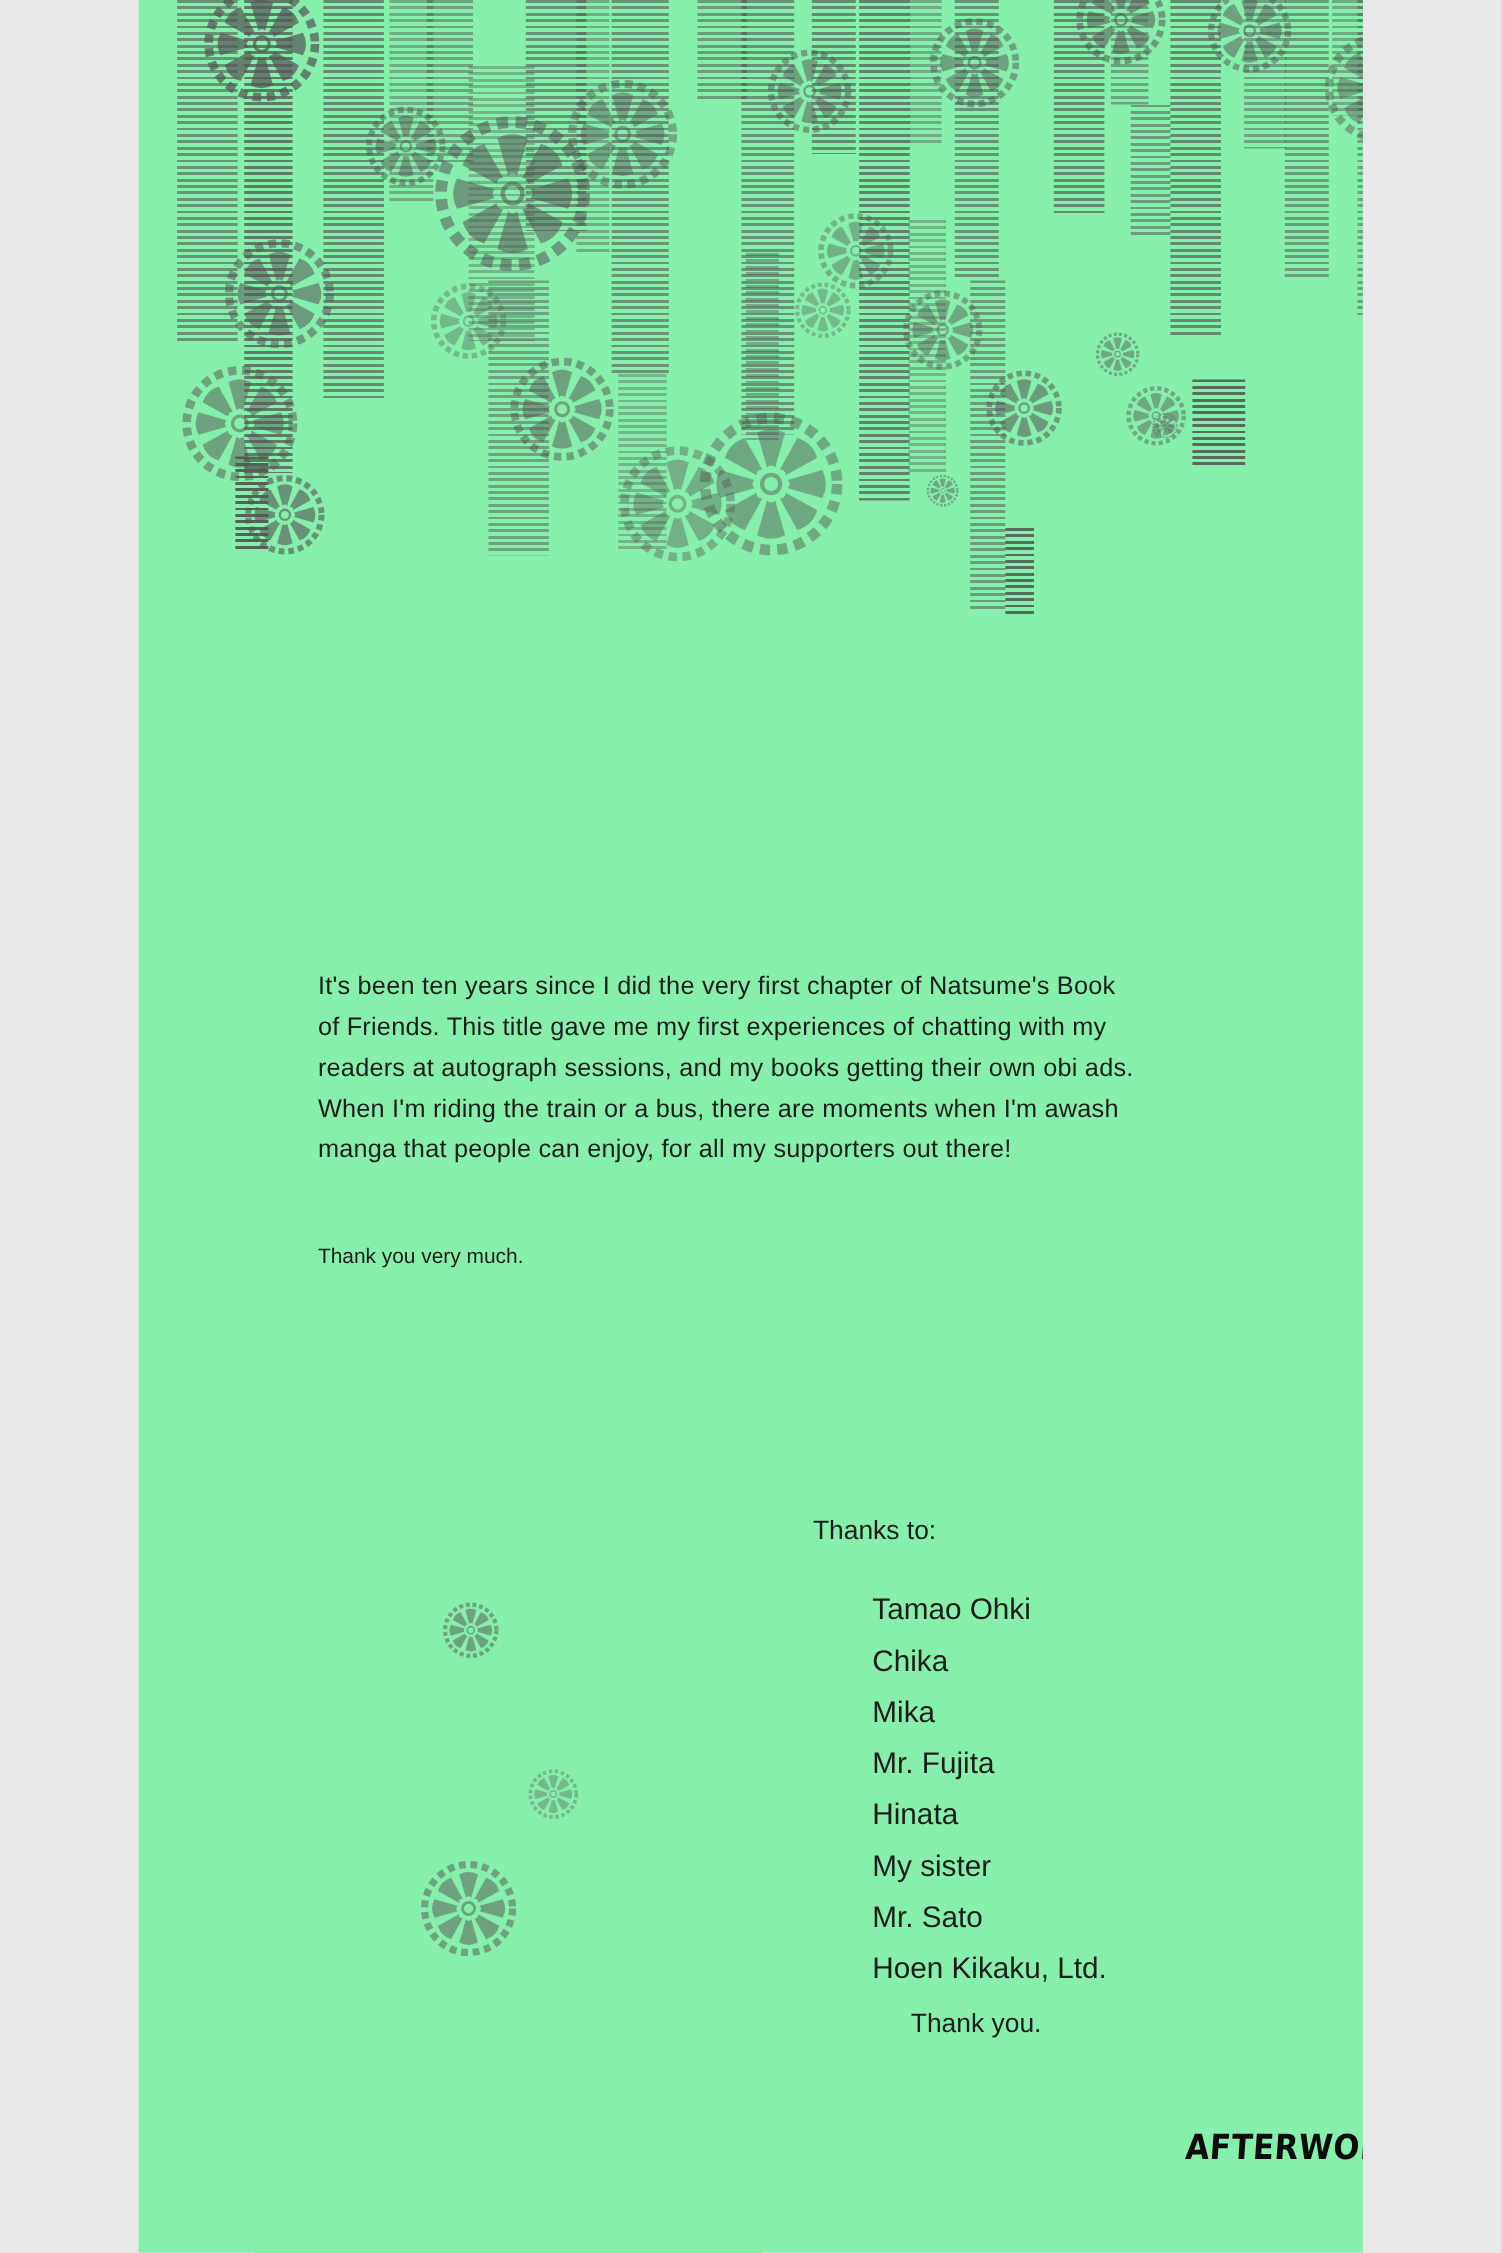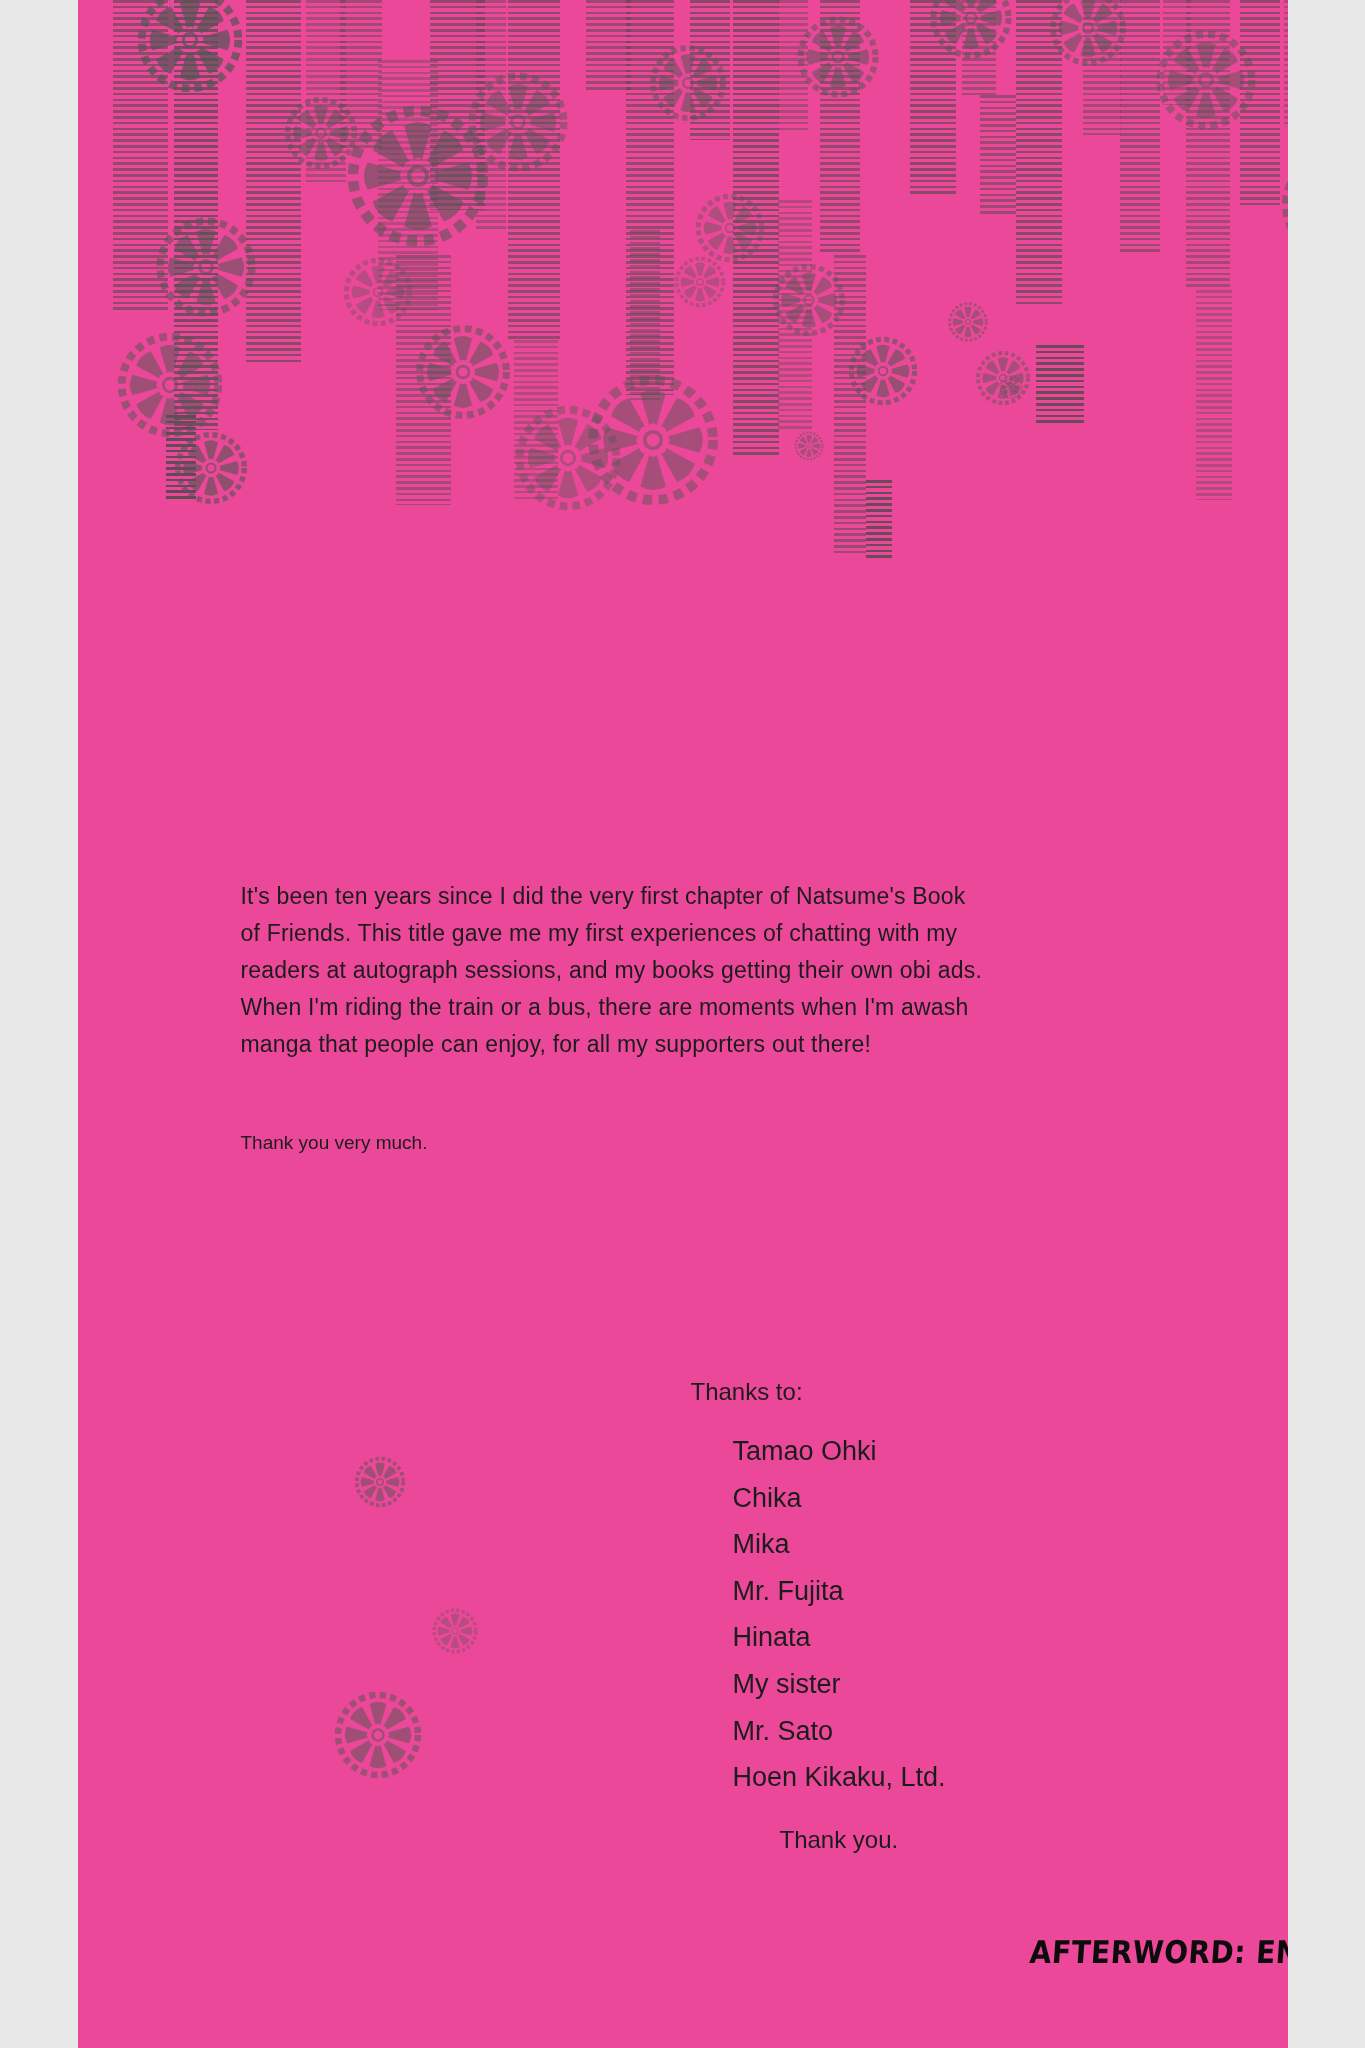--- a/index.html
+++ b/index.html
@@ -1,20 +1,20 @@
 <!DOCTYPE html>
 <html><head>
 <meta charset="utf-8">
 <style>
   html,body { margin:0; padding:0; background:#e8e8e8; }
   .page {
     position:relative;
-    width:1210px; height:2048px;
+    width:1113px; height:2048px;
     margin:0 auto;
-    background:#ec4899;
+    background:#86efac;
     overflow:hidden;
     font-family:"Liberation Sans", sans-serif;
     color:#1c1c1c;
   }
   
   #decor-layer { position:absolute; inset:0; pointer-events:none; }
   .bar {
     position:absolute;
     background:repeating-linear-gradient(
       to bottom,
@@ -34,21 +34,21 @@
     font-size:19px; line-height:37px; white-space:nowrap;
   }
 
   
   .thanks-heading {
     position:absolute; left:613px; top:1378px;
     font-size:24px; white-space:nowrap;
   }
   .thanks-list {
     position:absolute; left:655px; top:1428px;
-    margin:0; padding:0; list-style:none;
+    margin:12px; padding:0; list-style:none;
     font-size:27px;
   }
   .thanks-list li { line-height:46.6px; white-space:nowrap; }
   .thanks-closing {
     position:absolute; left:702px; top:1826px;
     font-size:24px; white-space:nowrap;
   }
 
   
   .afterword-end {

